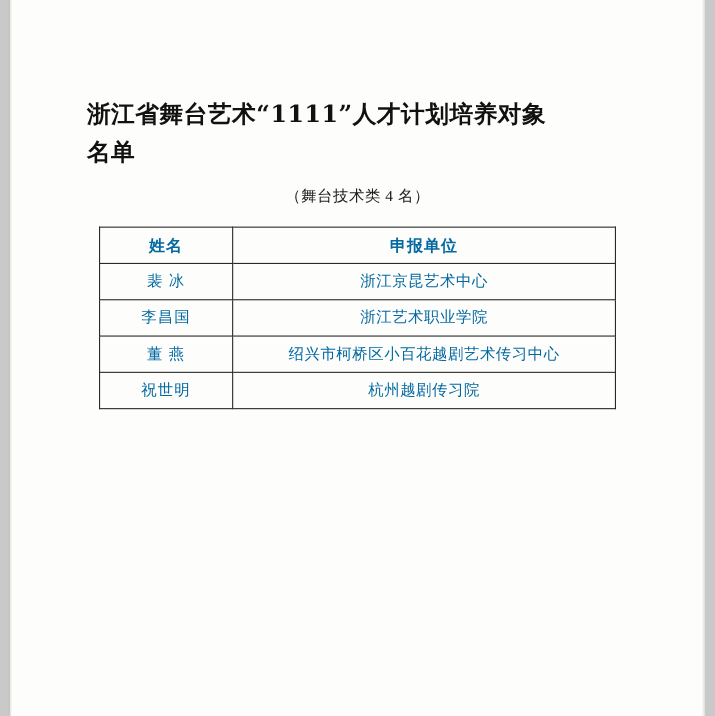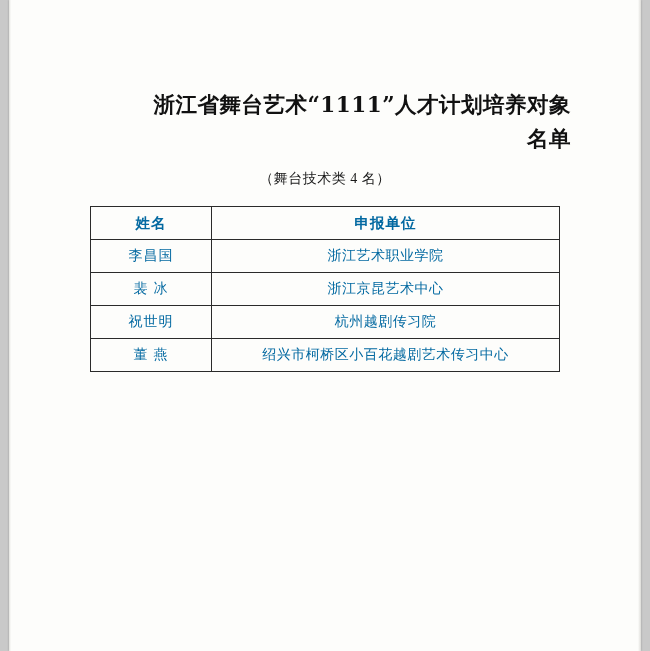--- a/index.html
+++ b/index.html
@@ -24,21 +24,21 @@
   }
   .page-inner {
     position: relative;
     width: 100%;
     height: 100%;
   }
   .doc-title {
     margin: 0;
     padding: 0 70px;
     padding-top: 88px;
-    text-align: right;
+    text-align: left;
     font-family: "DejaVu Serif", serif;
     font-weight: bold;
     font-size: 21.5px;
     line-height: 34px;
     letter-spacing: 0.5px;
     color: #111;
   }
   .doc-subtitle {
     margin: 0;
     padding-top: 14px;
@@ -112,33 +112,33 @@
     <div class="table-wrap">
       <table class="name-table">
         <thead>
           <tr>
             <th class="col-name">姓名</th>
             <th>申报单位</th>
           </tr>
         </thead>
         <tbody>
           <tr>
+            <td class="cell-name">裴 冰</td>
+            <td class="cell-unit">浙江京昆艺术中心</td>
+          </tr>
+          <tr>
             <td class="cell-name">李昌国</td>
             <td class="cell-unit">浙江艺术职业学院</td>
           </tr>
           <tr>
-            <td class="cell-name">裴 冰</td>
-            <td class="cell-unit">浙江京昆艺术中心</td>
+            <td class="cell-name">董 燕</td>
+            <td class="cell-unit">绍兴市柯桥区小百花越剧艺术传习中心</td>
           </tr>
           <tr>
             <td class="cell-name">祝世明</td>
             <td class="cell-unit">杭州越剧传习院</td>
-          </tr>
-          <tr>
-            <td class="cell-name">董 燕</td>
-            <td class="cell-unit">绍兴市柯桥区小百花越剧艺术传习中心</td>
           </tr>
         </tbody>
       </table>
     </div>
 
   </div>
 </div>
 
 </body></html>

